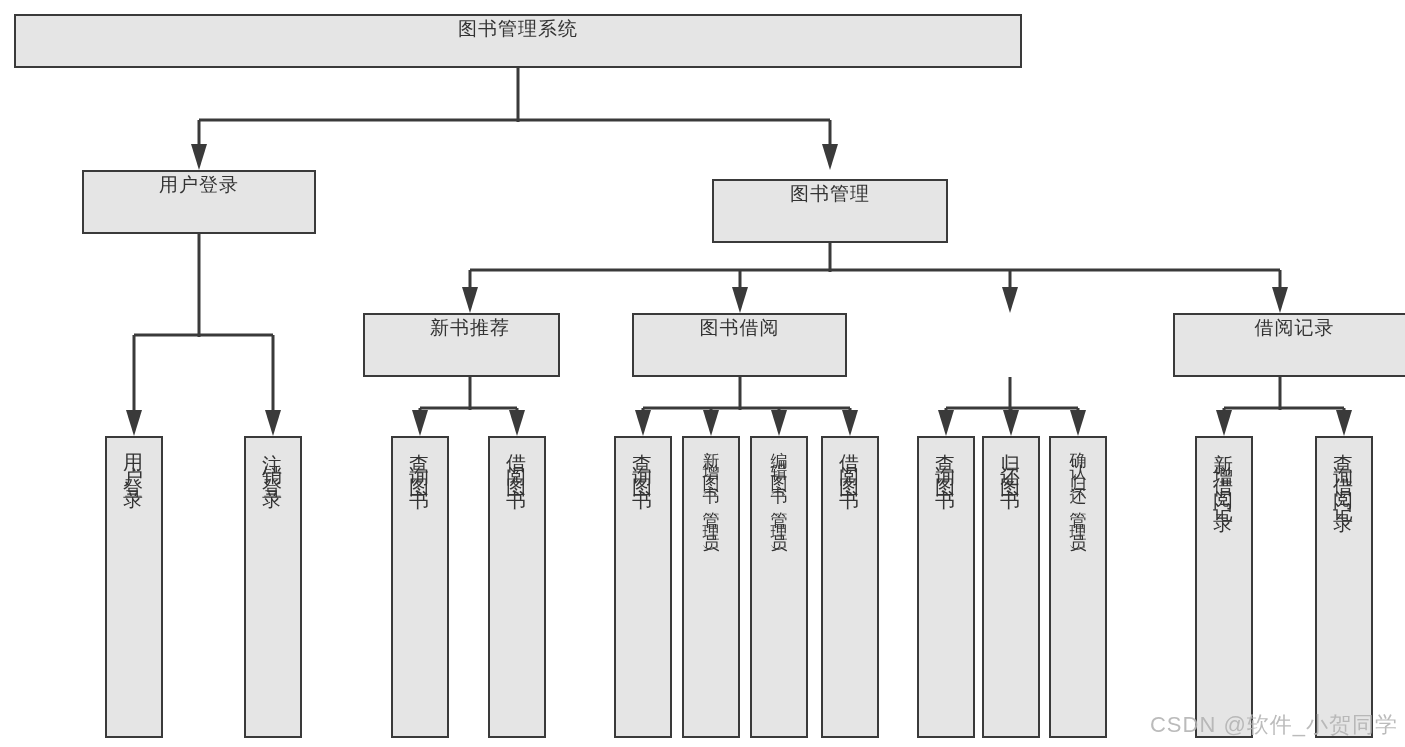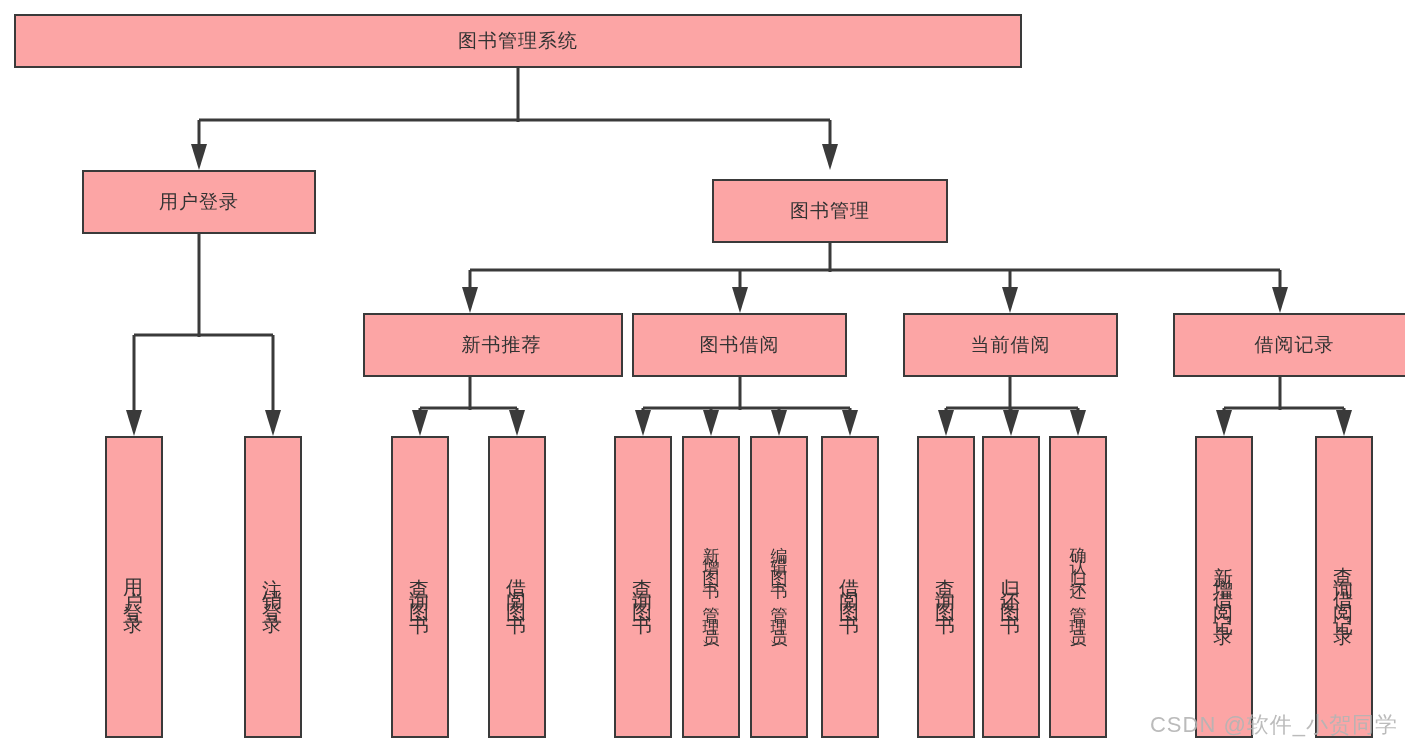--- a/index.html
+++ b/index.html
@@ -19,23 +19,22 @@
     position: absolute;
     left: 0;
     top: 0;
     width: 1405px;
     height: 747px;
   }
   .node {
     position: absolute;
     box-sizing: border-box;
     border: 2.5px solid #3a3a3a;
-    background: #fca5a5;
+    background: #e5e5e5;
     display: flex;
-    align-items: center;
     justify-content: center;
     color: #333333;
   }
   .node .hlabel {
     font-size: 19px;
     letter-spacing: 1px;
     white-space: nowrap;
     color: #333333;
   }
   .node .vlabel {
@@ -113,28 +112,25 @@
     <span class="hlabel">图书管理系统</span>
   </div>
 
   <div class="node" style="left:82px; top:170px; width:234px; height:64px;">
     <span class="hlabel">用户登录</span>
   </div>
   <div class="node" style="left:712px; top:170px; width:236px; height:64px;margin-top:9px;">
     <span class="hlabel">图书管理</span>
   </div>
 
-  <div class="node" style="left:363px; top:313px; width:260px; height:64px;padding-left:17px;">
+  <div class="node" style="left:363px; top:313px; width:197px; height:64px;padding-left:17px;">
     <span class="hlabel">新书推荐</span>
   </div>
   <div class="node" style="left:604px; top:313px; width:215px; height:64px;margin-left:28px;">
     <span class="hlabel">图书借阅</span>
-  </div>
-  <div class="node" style="left:903px; top:313px; width:215px; height:64px;">
-    <span class="hlabel">当前借阅</span>
   </div>
   <div class="node" style="left:1173px; top:313px; width:243px; height:64px;">
     <span class="hlabel">借阅记录</span>
   </div>
 
   <div class="node" style="left:105px; top:436px; width:58px; height:302px;">
     <span class="vlabel vshort">用户登录</span>
   </div>
   <div class="node" style="left:244px; top:436px; width:58px; height:302px;">
     <span class="vlabel vshort">注销登录</span>

